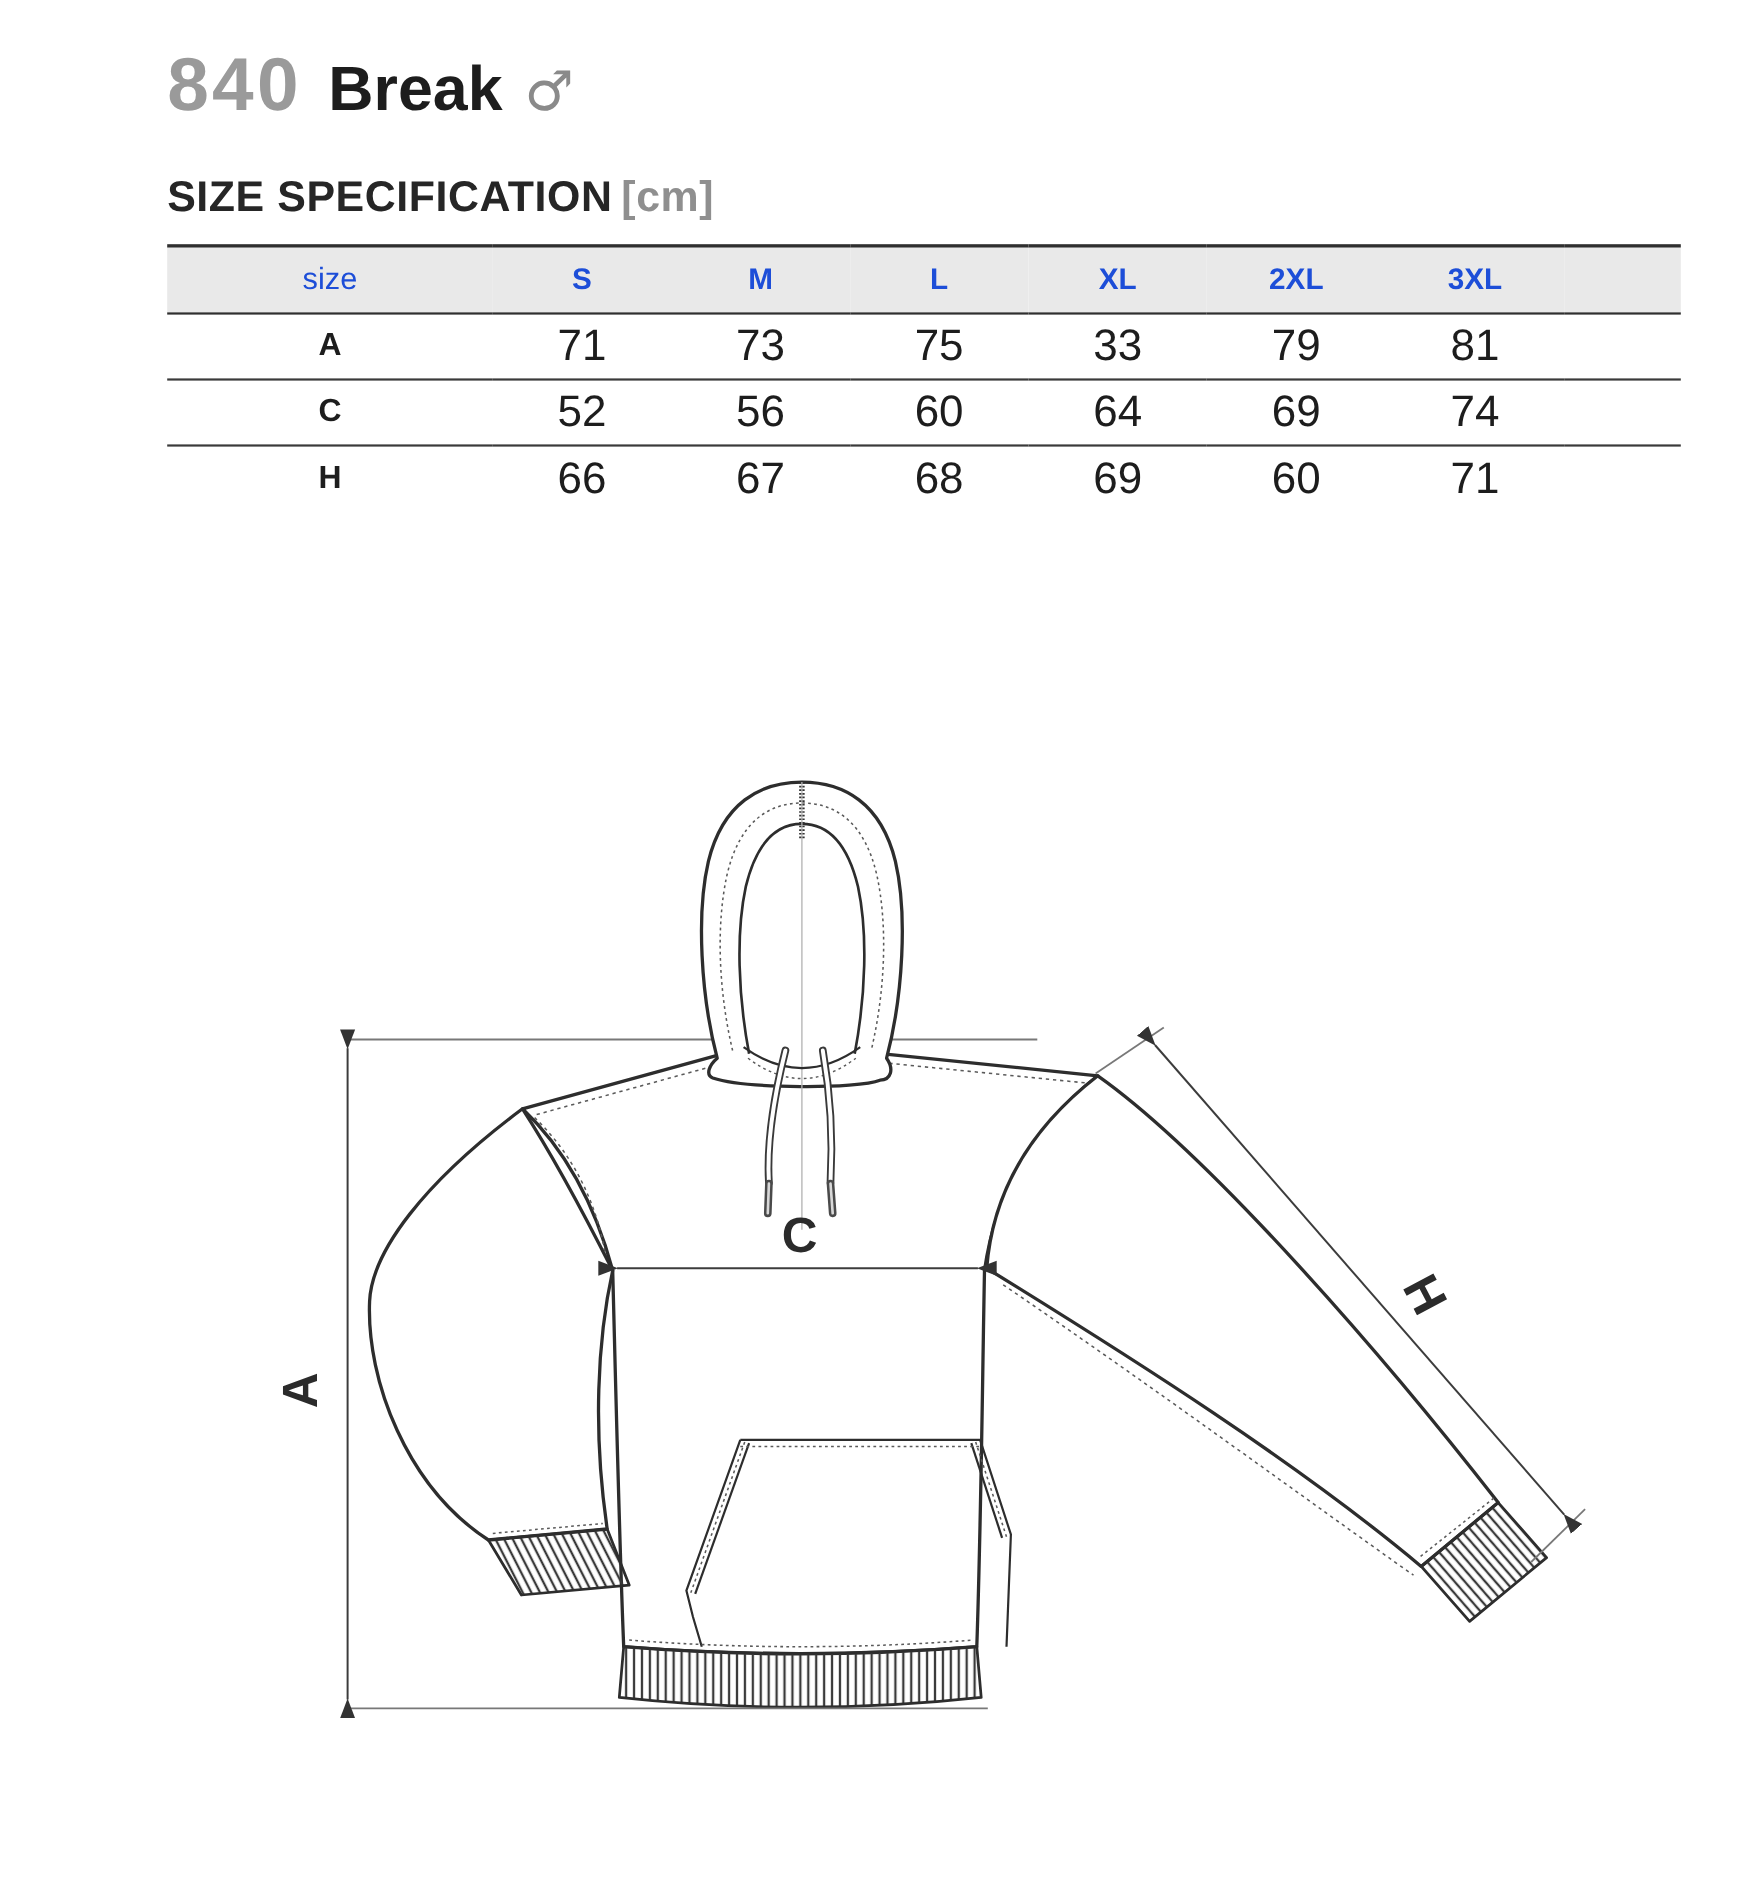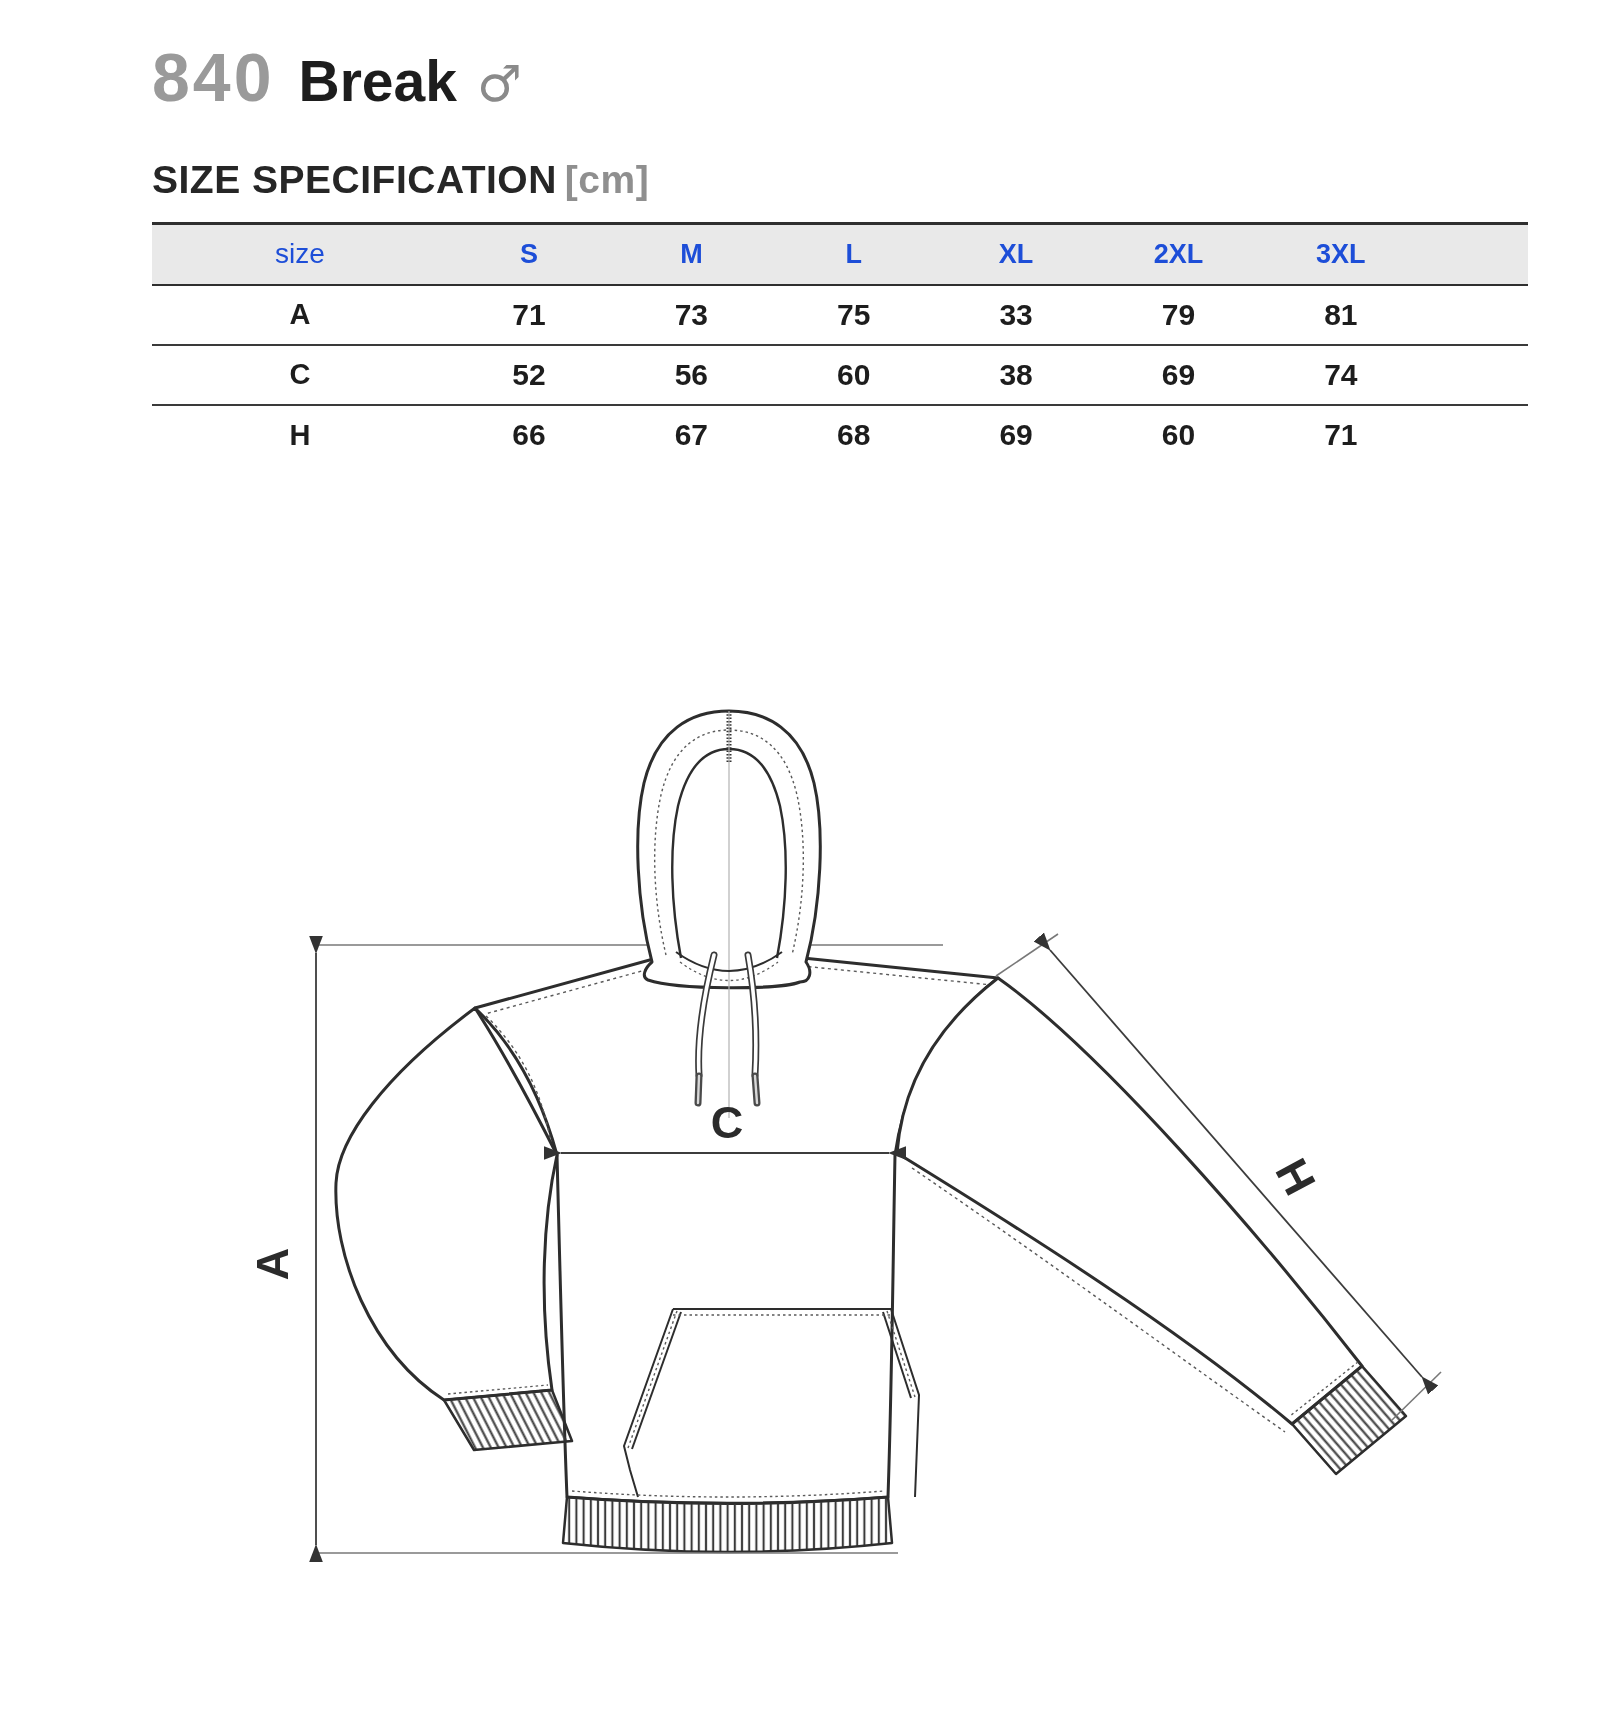--- a/index.html
+++ b/index.html
@@ -21,21 +21,21 @@
     border-collapse:collapse;table-layout:fixed;
     border-top:3px solid #2f2f2f;
   }
   table.spec th,table.spec td{padding:0;text-align:center;vertical-align:middle;}
   table.spec thead tr{background:#e9e9e9;height:61px;}
   table.spec thead th{font-size:27px;font-weight:700;color:#1d4ed8;border-bottom:2px solid #2f2f2f;}
   table.spec thead th.sizecol{font-weight:500;font-size:28px;}
   table.spec tbody tr{height:60px;}
   table.spec tbody tr + tr{border-top:2px solid #3a3a3a;}
   table.spec tbody th{font-size:29px;font-weight:700;color:#1d1d1d;}
-  table.spec tbody td{font-size:30px;font-weight:700;color:#1d1d1d;}
+  table.spec tbody td{font-size:40px;font-weight:400;color:#1d1d1d;}
   .footnote{
     position:absolute;top:460px;left:112px;font-size:25px;font-style:italic;
     color:#9e9e9e;font-weight:400;letter-spacing:.3px;
   }
   
   svg.diagram{position:absolute;top:0;left:0;}
   .dim-label{font-family:"Liberation Sans","DejaVu Sans",sans-serif;font-size:45px;font-weight:600;fill:#2b2b2b;}
 </style>
 </head>
 <body>
@@ -82,21 +82,21 @@
         <td>33</td>
         <td>79</td>
         <td>81</td>
         <td></td>
       </tr>
       <tr>
         <th>C</th>
         <td>52</td>
         <td>56</td>
         <td>60</td>
-        <td>38</td>
+        <td>64</td>
         <td>69</td>
         <td>74</td>
         <td></td>
       </tr>
       <tr>
         <th>H</th>
         <td>66</td>
         <td>67</td>
         <td>68</td>
         <td>69</td>

